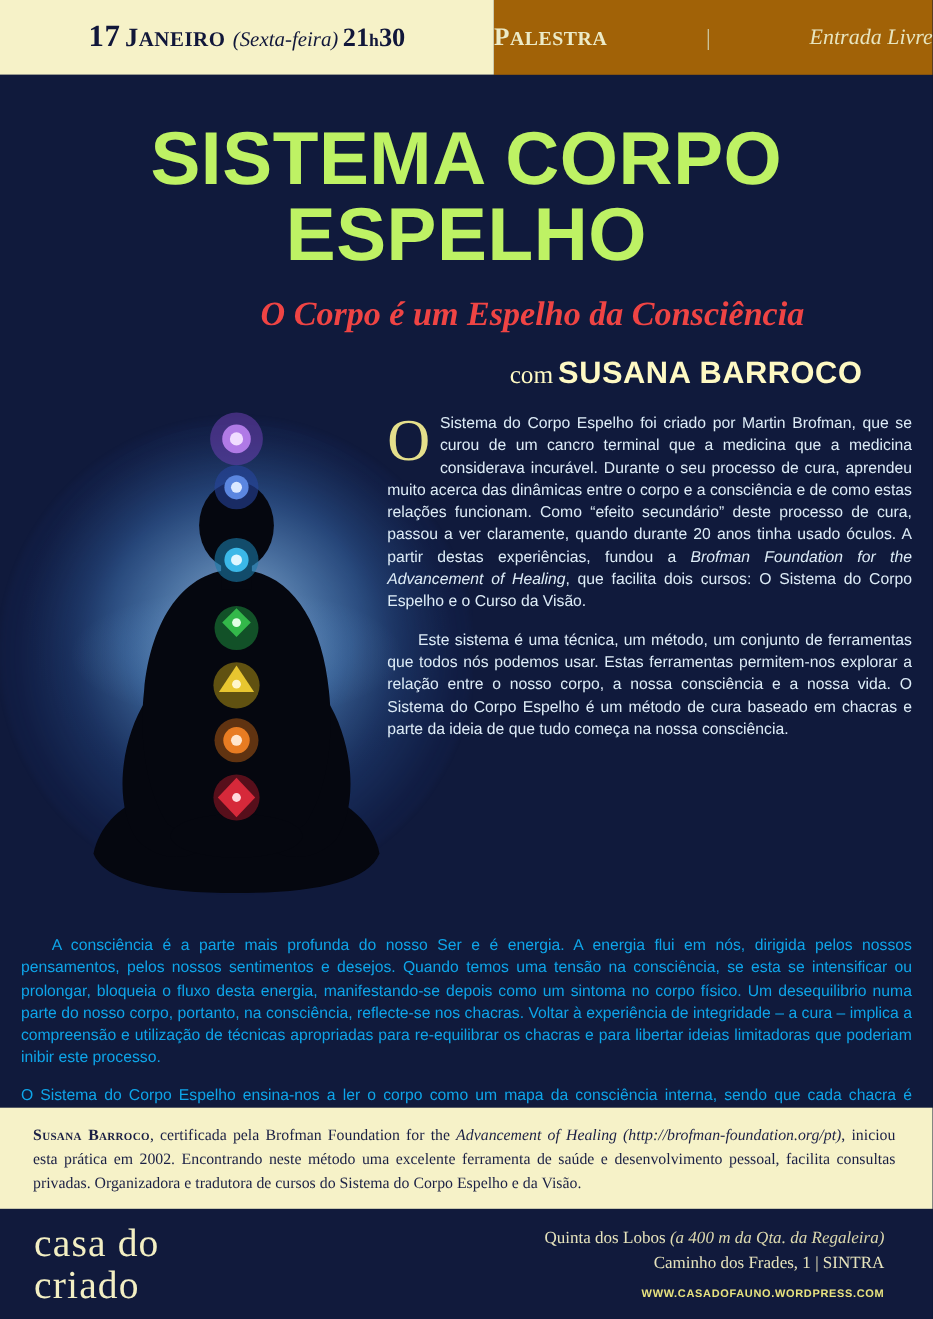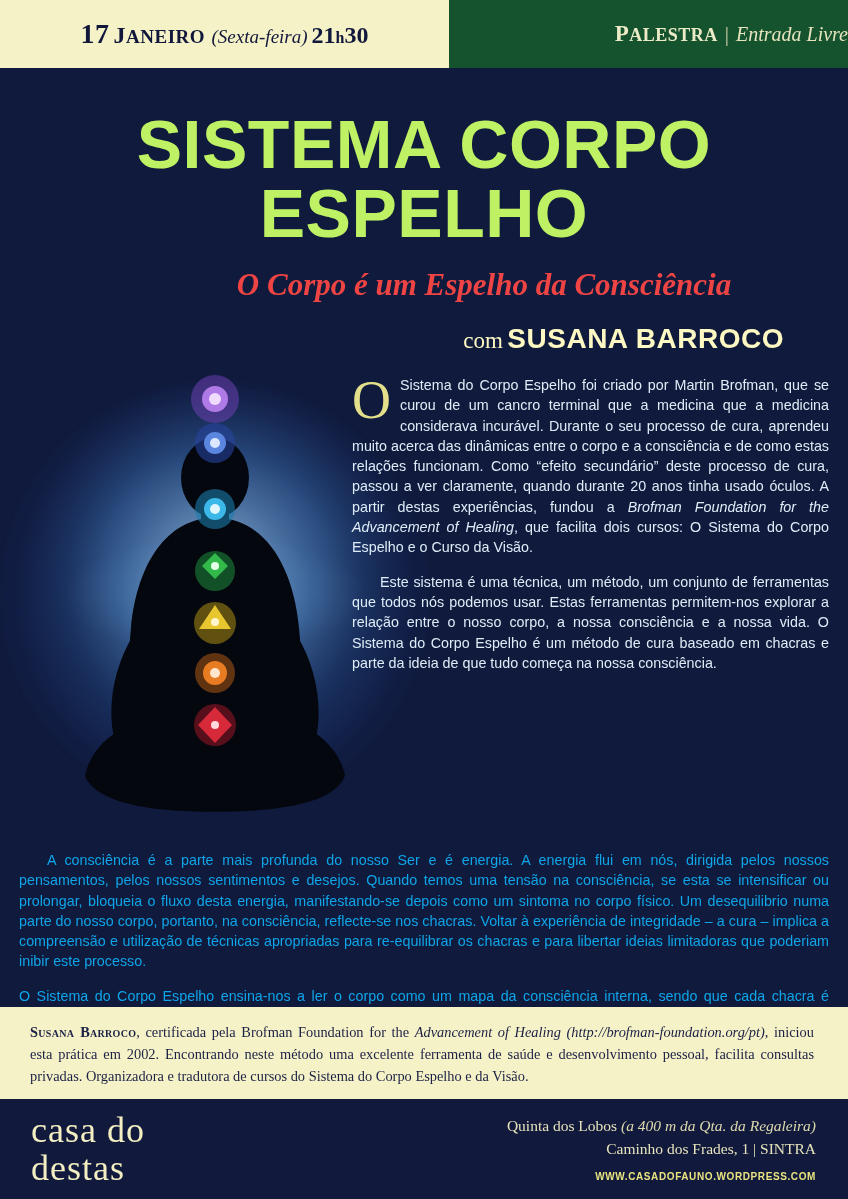--- a/index.html
+++ b/index.html
@@ -56,24 +56,24 @@
     font-size: 19px;
     font-style: italic;
   }
   .date-hour {
     font-size: 24px;
     font-weight: bold;
   }
   .date-hour .hsm { font-size: 16px; }
   .topbar-right {
     flex: 1;
-    background: #14532d;
+    background: #a16207;
     display: flex;
     align-items: center;
-    justify-content: flex-end;
+    justify-content: space-between;
     color: #ecebc8;
     font-family: "Liberation Serif", serif;
     white-space: nowrap;
   }
   .topbar-right .lead {
     font-size: 23px;
     font-weight: bold;
     letter-spacing: 0.5px;
   }
   .topbar-right .lead .sm { font-size: 18px; }
@@ -266,21 +266,21 @@
     color: #f3efc3;
     font-family: "Liberation Serif", serif;
     font-size: 36px;
     line-height: 1.0;
     letter-spacing: 1px;
   }
   .logo .l2 { display: block; margin-top: 2px; }
   .venue {
     flex: 1;
     text-align: right;
-    padding-right: 32px;
+    padding-right: 44px;
     color: #e6e3bc;
     font-family: "Liberation Serif", serif;
     font-size: 15.5px;
     line-height: 1.5;
   }
   .venue .ital { font-style: italic; color: #dcd9ae; }
   .venue .url {
     display: block;
     margin-top: 9px;
     color: #e9e47f;
@@ -404,21 +404,21 @@
     </div>
   </div>
 
   <div class="bio">
     <span class="sc">Susana Barroco</span><span>, certificada pela Brofman Foundation for the </span><em>Advancement of Healing (http://brofman-foundation.org/pt)</em><span>, iniciou esta prática em 2002. Encontrando neste método uma excelente ferramenta de saúde e desenvolvimento pessoal, facilita consultas privadas. Organizadora e tradutora de cursos do Sistema do Corpo Espelho e da Visão.</span>
   </div>
 
   <div class="footer">
     <div class="logo">
       <span class="l1">casa  do</span>
-      <span class="l2">destas</span>
+      <span class="l2">criado</span>
     </div>
     <div class="venue">
       <div>
         <span>Quinta dos Lobos </span><span class="ital">(a 400 m da Qta. da Regaleira)</span>
       </div>
       <div>Caminho dos Frades, 1  |  SINTRA</div>
       <span class="url">WWW.CASADOFAUNO.WORDPRESS.COM</span>
     </div>
   </div>
 

